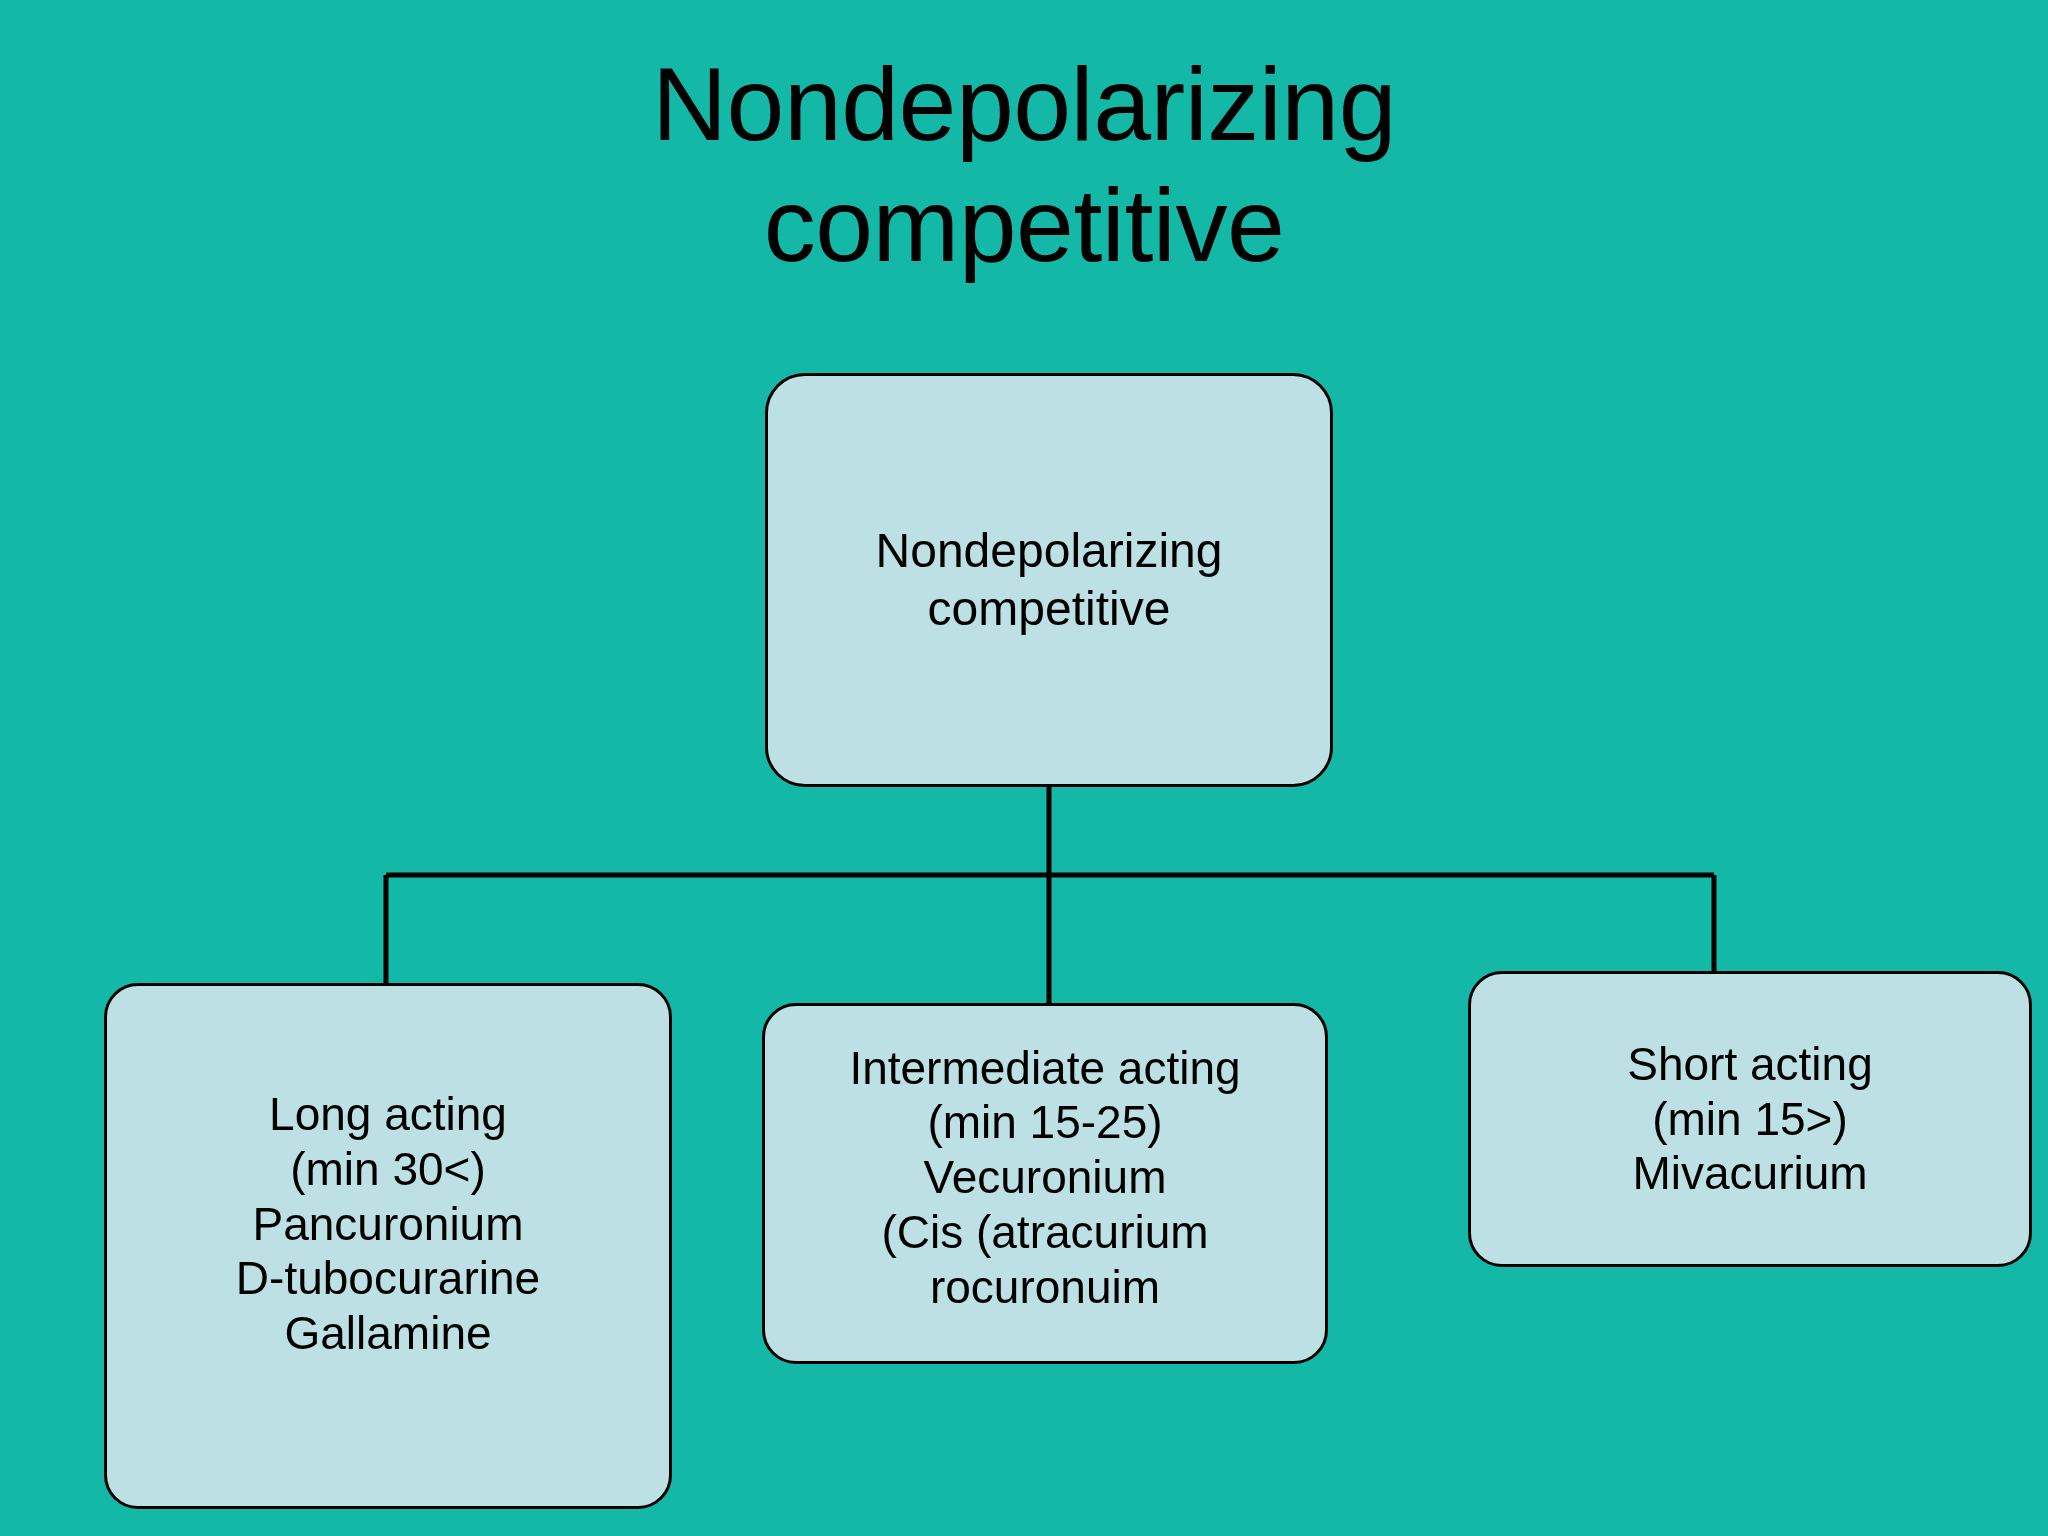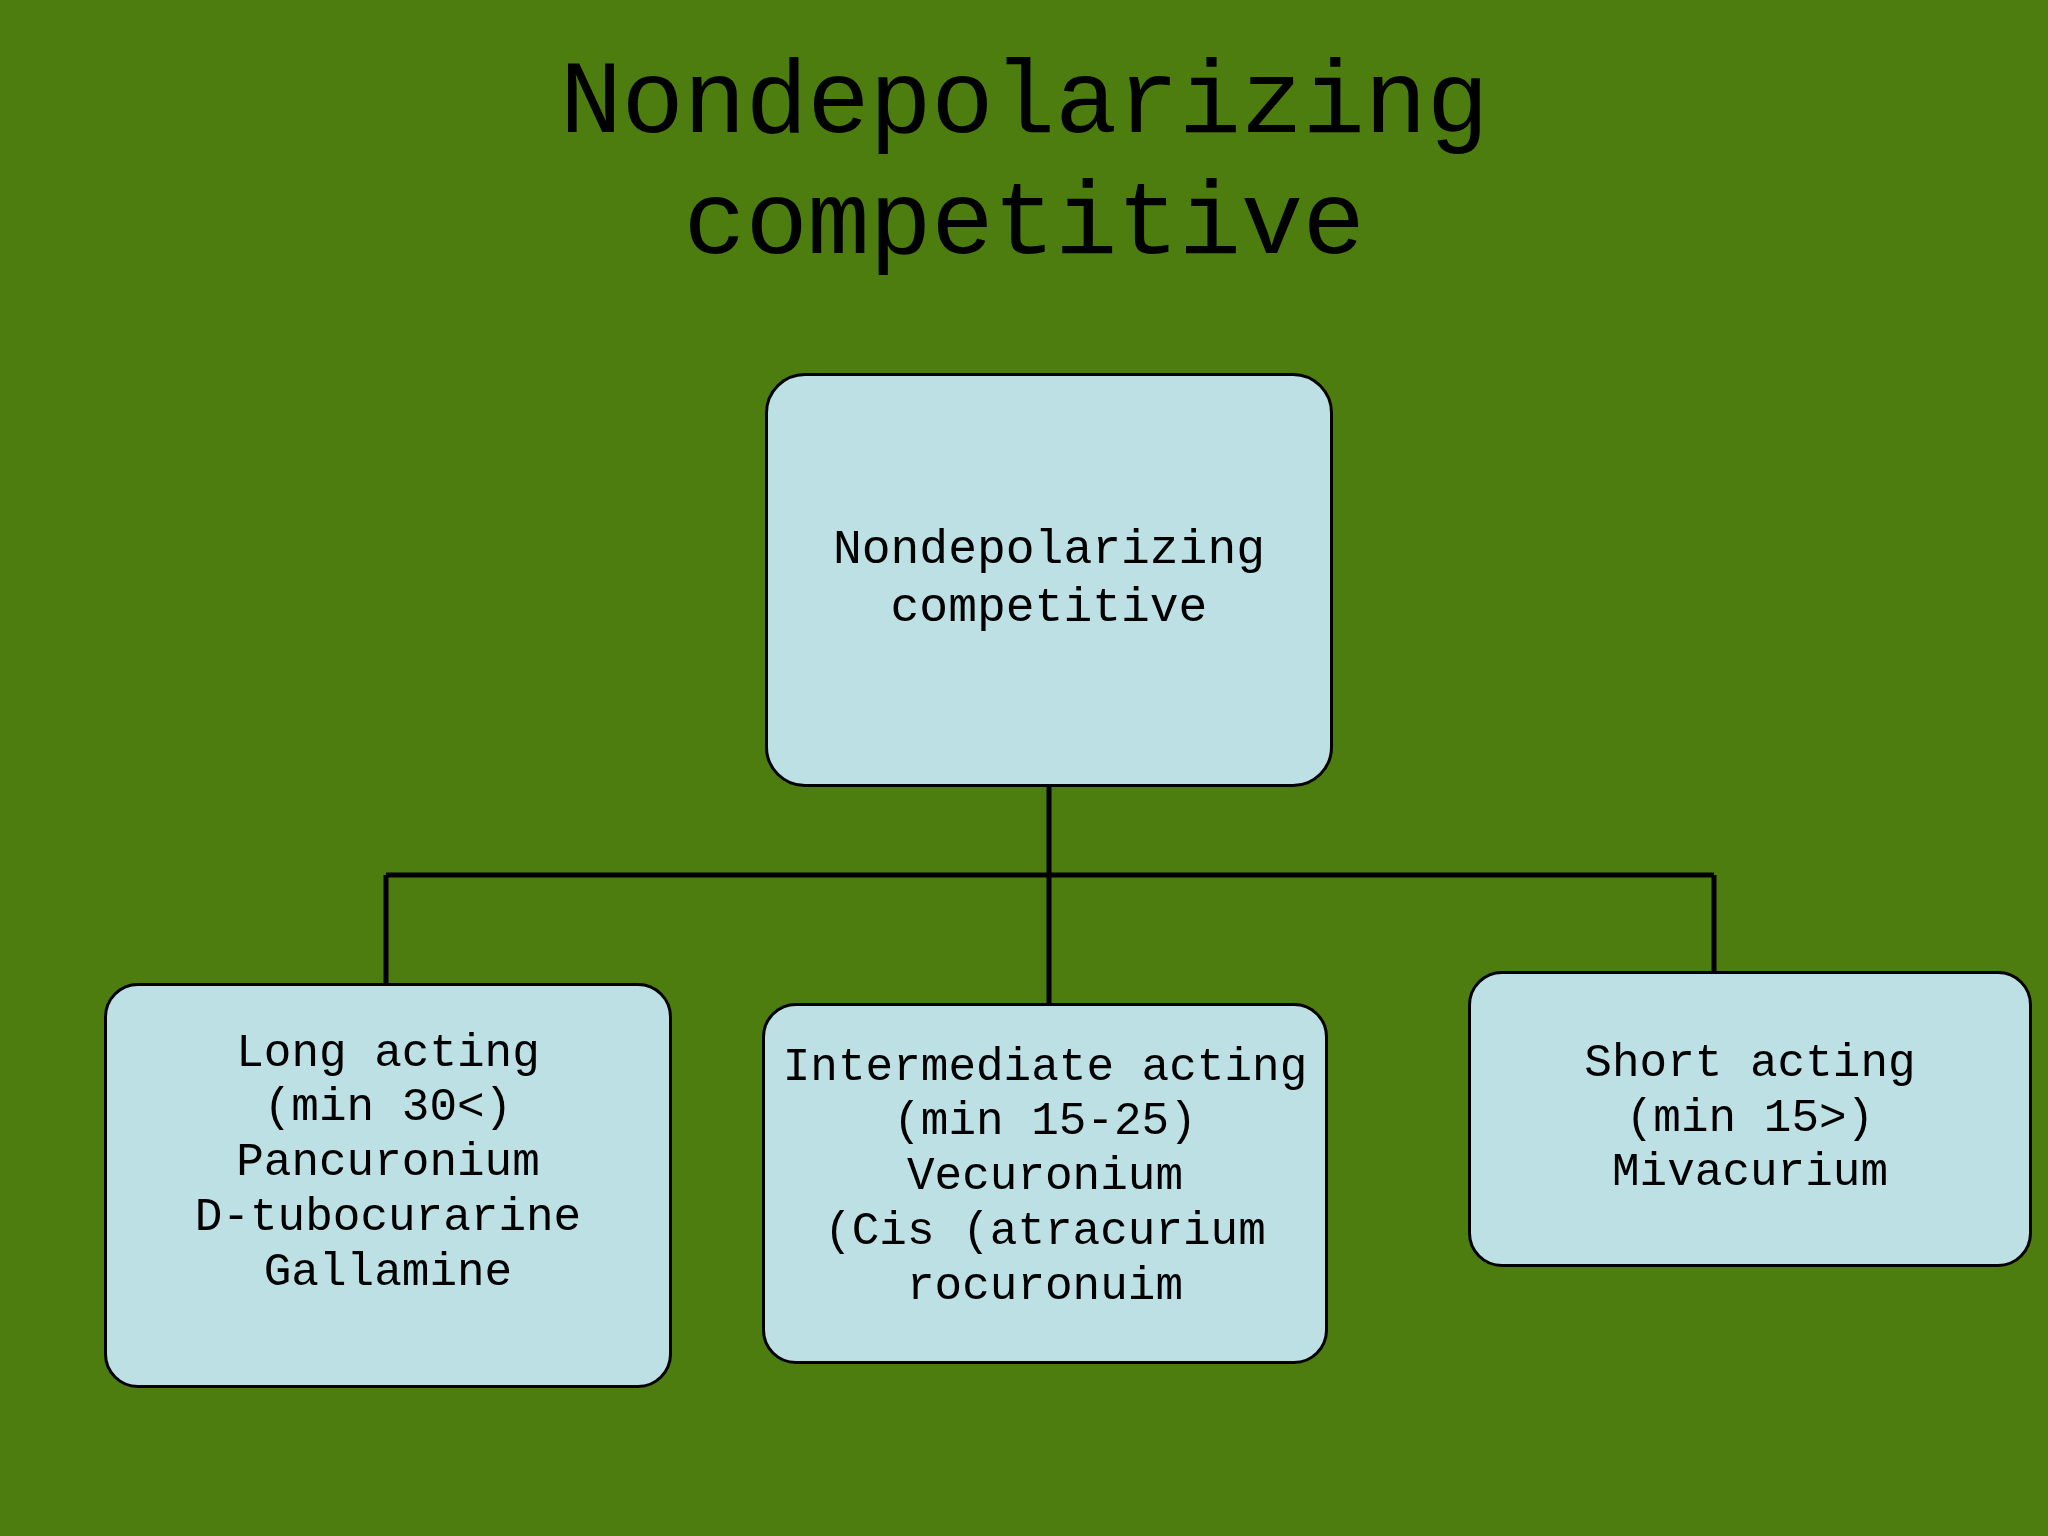--- a/index.html
+++ b/index.html
@@ -4,23 +4,23 @@
 <style>
   html, body {
     margin: 0;
     padding: 0;
     background: #ffffff;
   }
   #slide {
     position: relative;
     width: 2048px;
     height: 1536px;
-    background: #4d7c0f;
+    background: #14b8a6;
     overflow: hidden;
-    font-family: Liberation Mono, monospace;
+    font-family: Liberation Sans, sans-serif;
     color: #000000;
   }
 
   
   #title {
     position: absolute;
     left: 0;
     top: 44px;
     width: 2048px;
     text-align: center;
@@ -70,21 +70,21 @@
     height: 414px;
     border-radius: 40px;
   }
   #node-root .node-label { font-size: 48px; line-height: 1.2; }
 
   
   #node-long {
     left: 104px;
     top: 983px;
     width: 568px;
-    height: 405px;
+    height: 526px;
   }
   
   #node-long .node-label {
     position: relative;
     top: -22px;
   }
 
   
   #node-inter {
     left: 762px;

